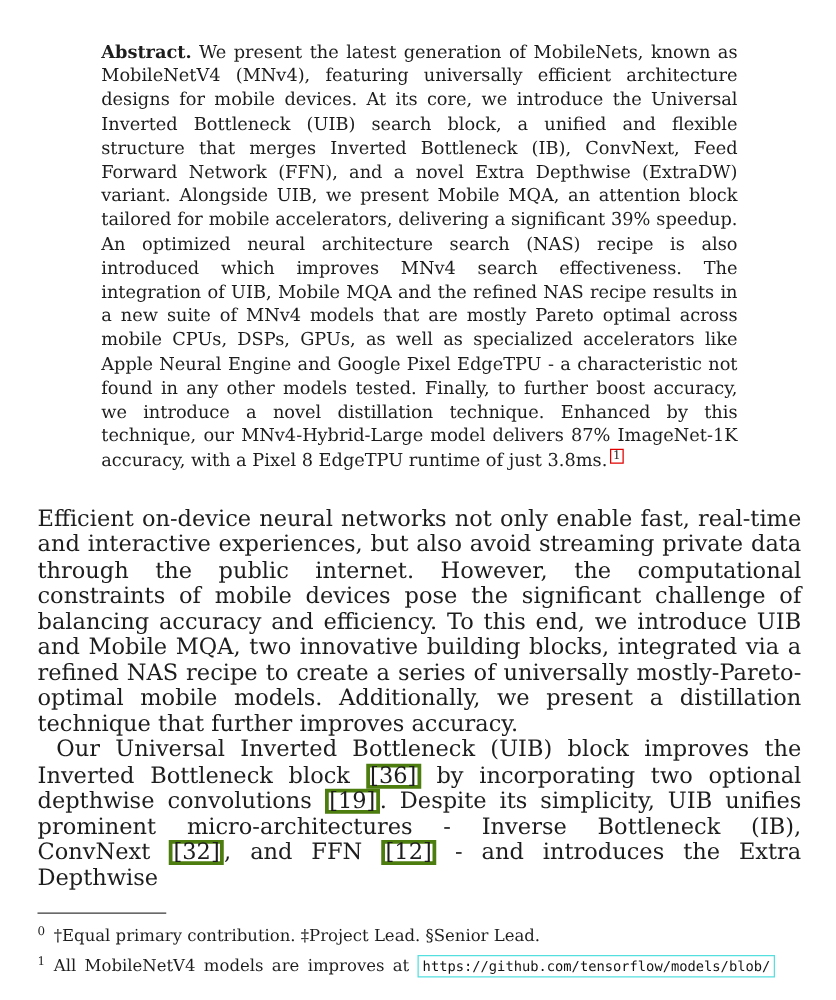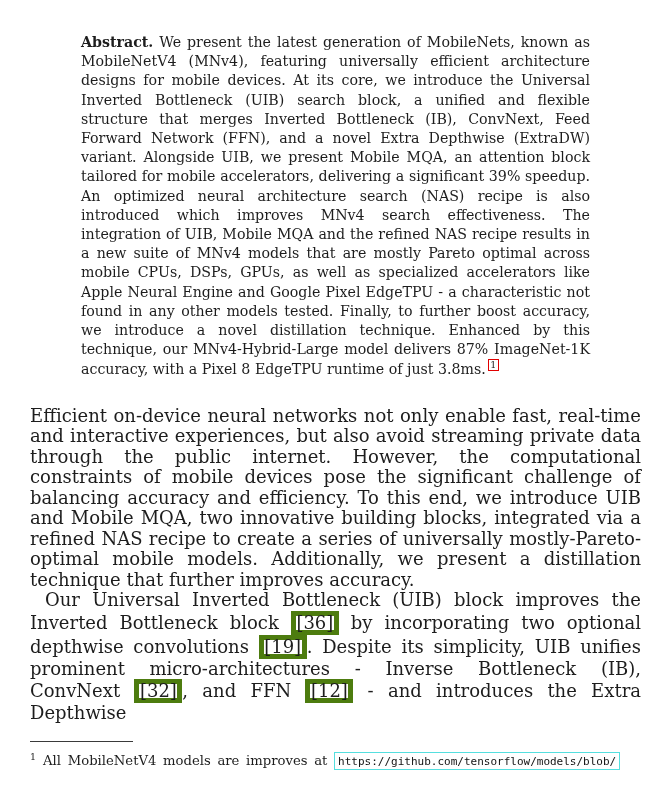--- a/index.html
+++ b/index.html
@@ -46,21 +46,21 @@
   .body-text {
     margin-top:26px;
     width:611px;
     font-size:18px;
     line-height:20.5px;
     text-align:justify;
   }
   .para-indent { text-indent:15px; }
   .cite-box {
     display:inline-block;
-    border:5px solid #4d7c0f;
+    border:3px solid #4d7c0f;
     line-height:14px;
     padding:0 0.5px;
     text-indent:0;
     cursor:pointer;
   }
 
   
   .footnotes { margin-top:17px; font-size:13.2px; line-height:19.5px; }
   .fn-rule { width:103px; border-top:1.3px solid #3a3a3a; margin-bottom:5px; }
   .fn-marker {
@@ -91,18 +91,19 @@
 
 
   <div class="body-text">
     <p>Efficient on-device neural networks not only enable fast, real-time and interactive experiences, but also avoid streaming private data through the public internet. However, the computational constraints of mobile devices pose the significant challenge of balancing accuracy and efficiency. To this end, we introduce UIB and Mobile MQA, two innovative building blocks, integrated via a refined NAS recipe to create a series of universally mostly-Pareto-optimal mobile models. Additionally, we present a distillation technique that further improves accuracy.</p>
     <p class="para-indent"><span>Our Universal Inverted Bottleneck (UIB) block improves the Inverted Bottleneck block </span><span class="cite-box">[36]</span><span> by incorporating two optional depthwise convolutions </span><span class="cite-box">[19]</span><span>. Despite its simplicity, UIB unifies prominent micro-architectures - Inverse Bottleneck (IB), ConvNext </span><span class="cite-box">[32]</span><span>, and FFN </span><span class="cite-box">[12]</span><span> - and introduces the Extra Depthwise</span></p>
   </div>
 
   <div class="footnotes">
     <div class="fn-rule"></div>
 
+    <div class="footnote-line"><sup class="fn-marker">0</sup><span>†Equal primary contribution. ‡Project Lead. §Senior Lead.</span></div>
 
     <div class="footnote-line"><sup class="fn-marker">1</sup><span class="fn1-text">All MobileNetV4 models are improves at </span><span class="url-box">https://github.com/tensorflow/models/blob/</span></div>
 
   </div>
 
 </div>
 
 </body></html>

